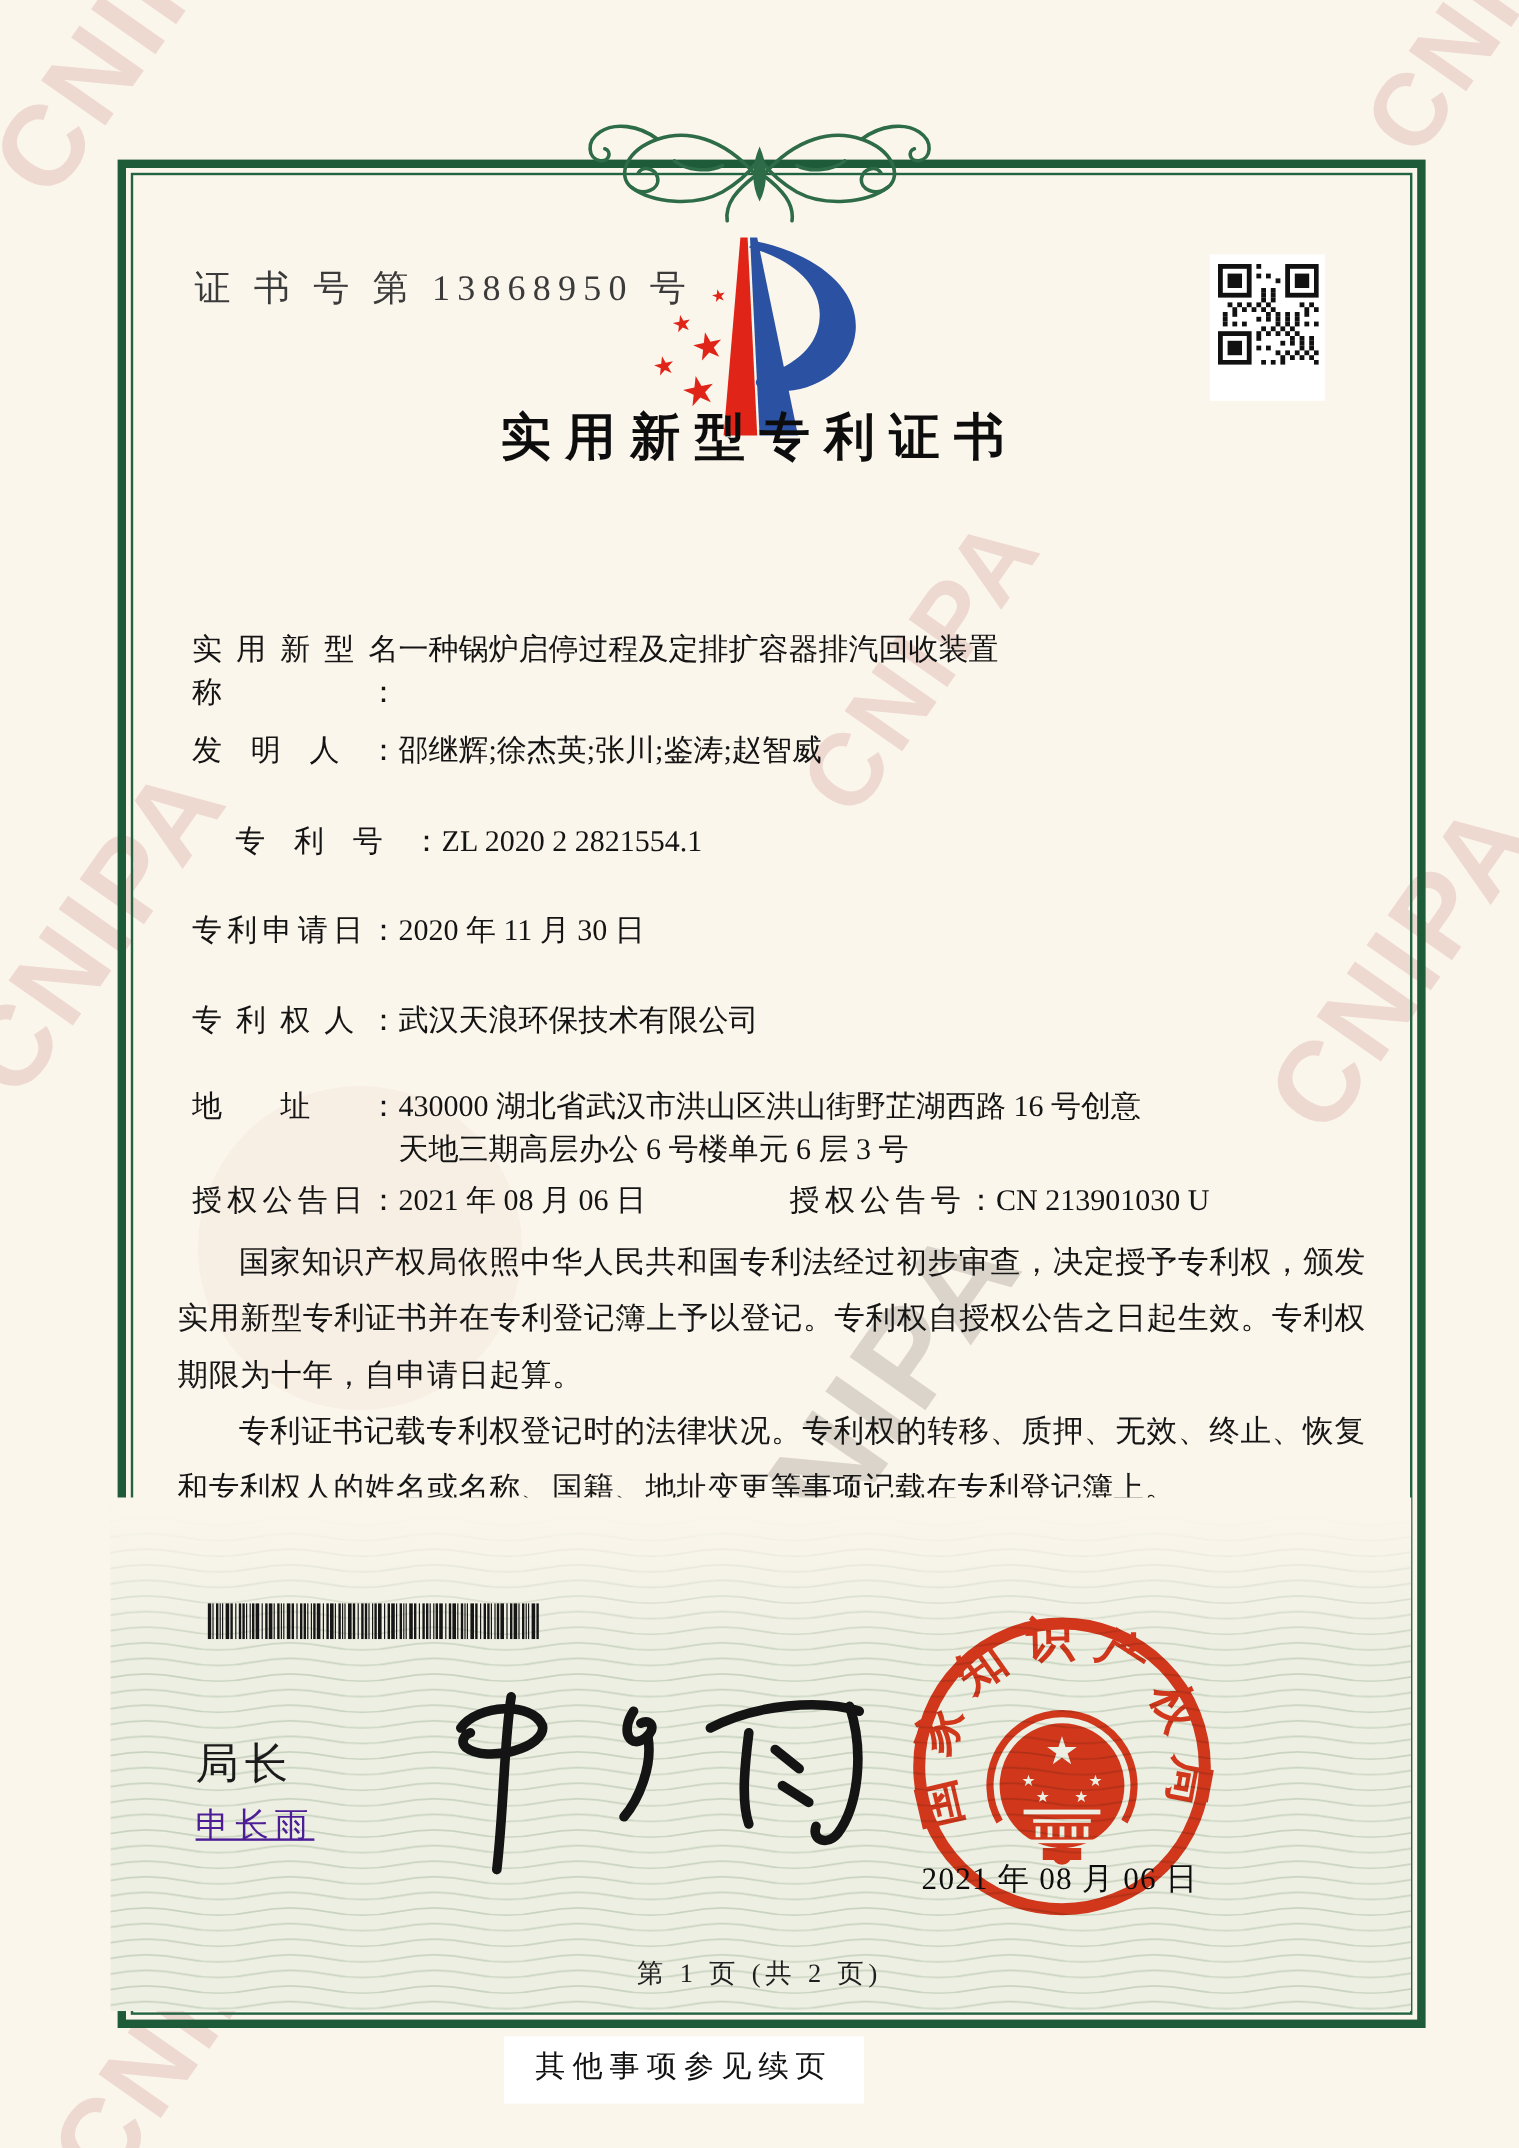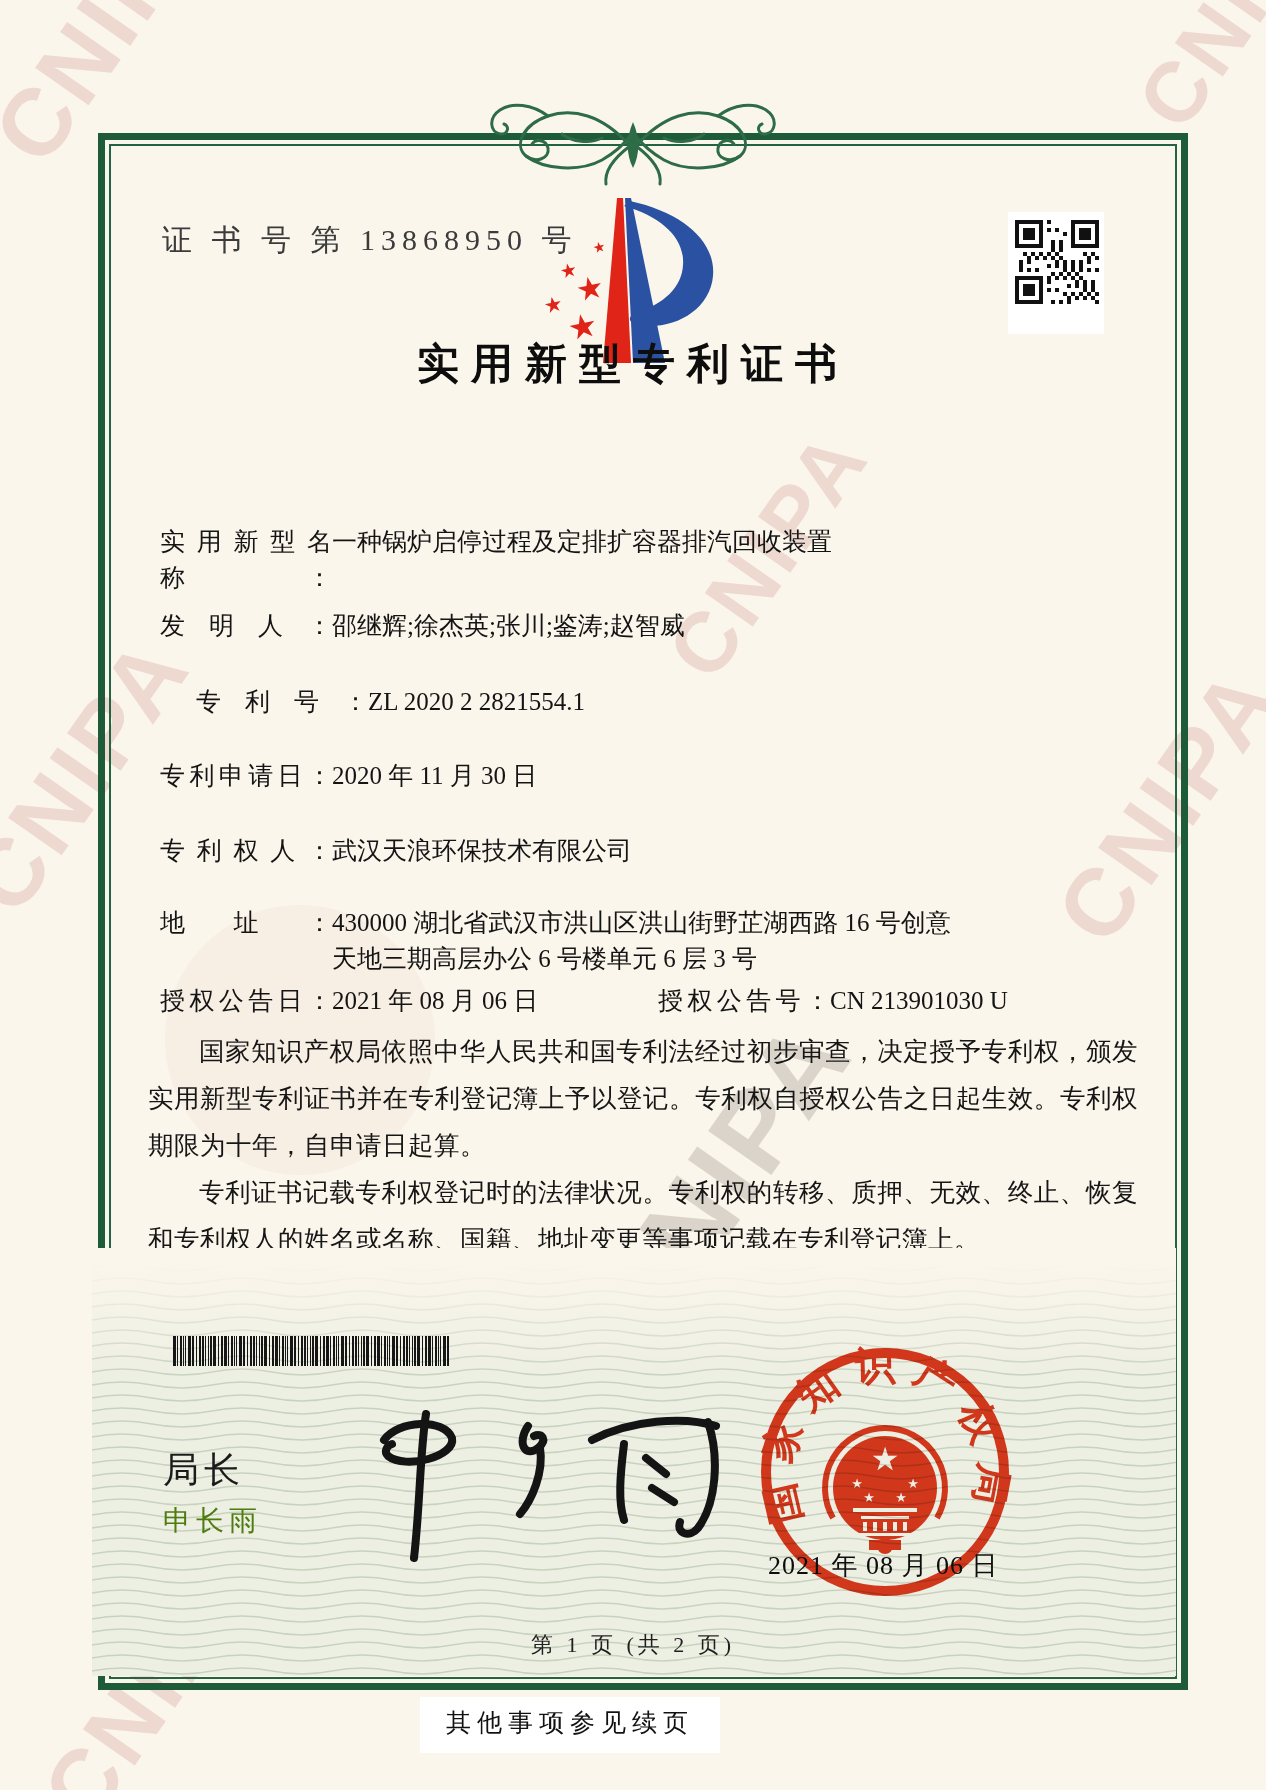--- a/index.html
+++ b/index.html
@@ -37,21 +37,21 @@
   
   .waves{position:absolute;left:92px;top:1248px;width:1084px;height:428px;}
   .wavefade{position:absolute;left:92px;top:1248px;width:1084px;height:130px;
             background:linear-gradient(#fbf6ec 10%,rgba(251,246,236,0));}
   
   .barcode{position:absolute;left:173px;top:1336px;}
   
   .sig-title{position:absolute;left:163px;top:1446px;font-size:36px;letter-spacing:5px;
              font-family:"Liberation Sans","DejaVu Sans",sans-serif;color:#1b1b1b;text-align:right;}
   .sig-name{position:absolute;left:163px;top:1502px;font-size:28px;letter-spacing:5px;
-            font-family:"Liberation Sans","DejaVu Sans",sans-serif;color:#4d7c0f;}
+            font-family:"Liberation Sans","DejaVu Sans",sans-serif;color:#4c1d95;text-decoration:underline;}
   .sig-hand{position:absolute;left:340px;top:1396px;}
   
   .seal{position:absolute;left:755px;top:1342px;width:260px;height:260px;opacity:0.94;mix-blend-mode:multiply;}
   .seal-date{position:absolute;left:768px;top:1548px;width:240px;font-size:26px;color:#0d0d0d;
              letter-spacing:1px;z-index:5;}
   
   .page-info{position:absolute;left:0;right:0;top:1630px;text-align:center;font-size:22px;
              letter-spacing:4px;color:#1f1f1f;}
   .note-box{position:absolute;left:420px;top:1697px;width:300px;height:56px;background:#ffffff;
             text-align:center;line-height:52px;font-size:25px;letter-spacing:6px;color:#111;}

